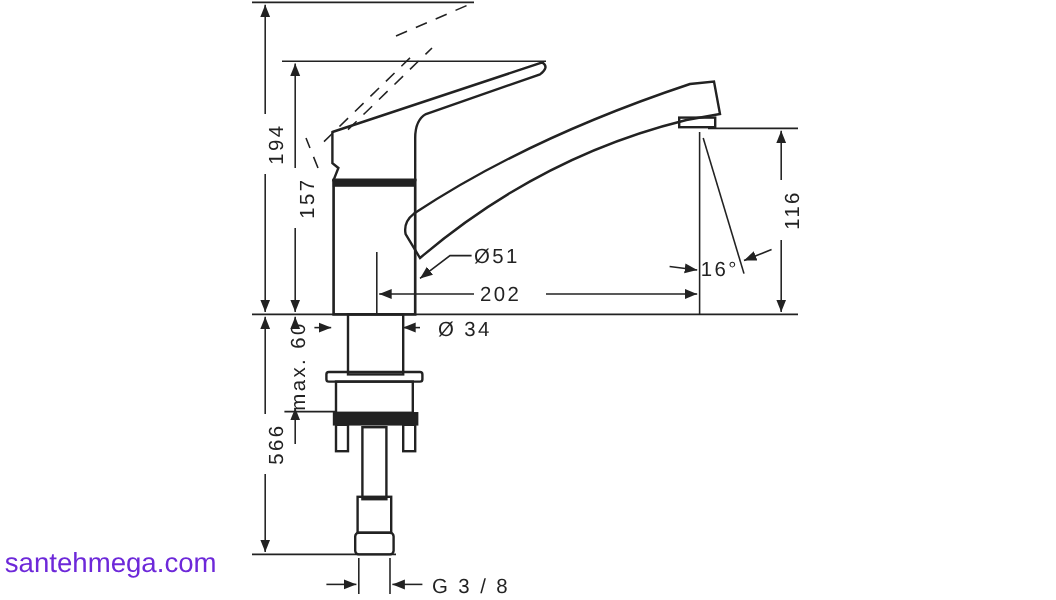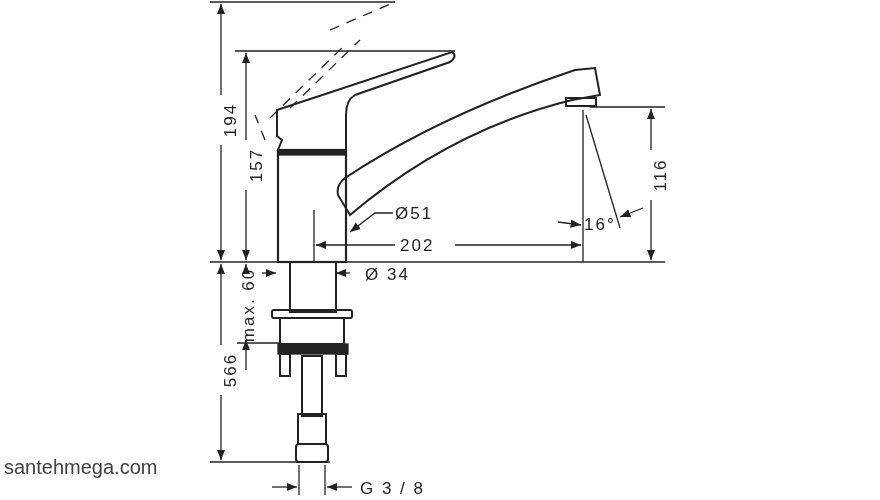--- a/index.html
+++ b/index.html
@@ -1,19 +1,19 @@
 <!DOCTYPE html>
 <html><head>
 <meta charset="utf-8">
 <style>
   html, body { margin:0; padding:0; background:#ffffff; }
   body { width:880px; height:500px; position:relative; overflow:hidden; font-family:"Liberation Sans", sans-serif; }
   svg { position:absolute; left:0; top:0; }
   .dim { font-family:"Liberation Sans", sans-serif; font-size:17px; fill:#222; letter-spacing:2px; }
-  .wm { position:absolute; left:4px; top:456px; font-size:20px; color:#404040; font-family:"Liberation Sans", sans-serif; }
+  .wm { position:absolute; left:4px; top:456px; font-size:23px; color:#6d28d9; font-family:"Liberation Sans", sans-serif; }
 </style>
 </head>
 <body>
 
 <svg width="880" height="500" viewBox="0 0 880 500">
   <defs>
     <marker id="ah" viewBox="0 0 10 10" refX="10" refY="5" markerWidth="8" markerHeight="8" orient="auto-start-reverse">
       <path d="M0,1 L10,5 L0,9 z" fill="#222"></path>
     </marker>
   </defs>

